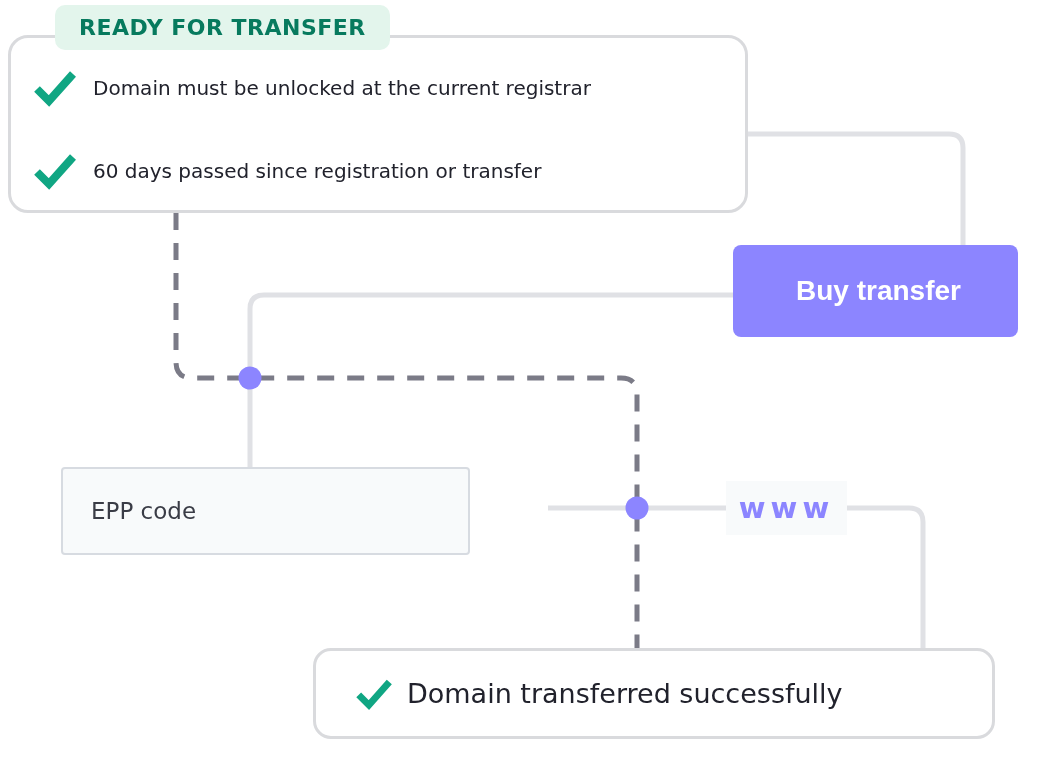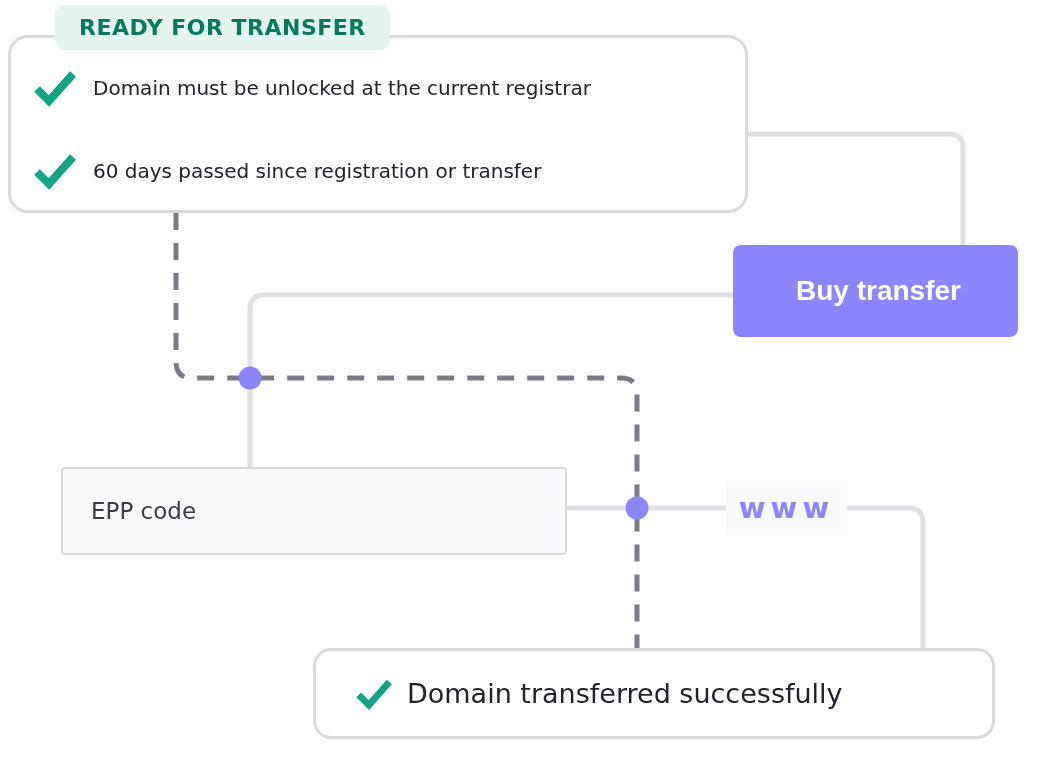--- a/index.html
+++ b/index.html
@@ -39,21 +39,21 @@
   .check-icon svg{display:block;}
   .check-stroke{fill:none;stroke:var(--color-success,#10a683);stroke-width:8;}
 
   .buy-button{
     position:absolute;left:733px;top:245px;width:285px;height:92px;
     background:var(--color-accent,#8c85ff);border-radius:8px;
     display:flex;align-items:center;justify-content:center;z-index:2;
     color:#ffffff;font-size:28px;font-weight:700;cursor:pointer;border:none;padding-left:12px;
   }
   .epp-field{
-    position:absolute;left:61px;top:467px;width:506px;height:88px;
+    position:absolute;left:61px;top:467px;width:409px;height:88px;
     box-sizing:border-box;background:var(--color-field_bg,#f8fafb);
     border:2px solid var(--color-field_border,#d7dbe1);border-radius:4px;
     padding:0 0 0 28px;z-index:2;
     font-family:"DejaVu Sans","Liberation Sans",sans-serif;
     font-size:23px;color:#3a3c46;outline:none;
   }
   .epp-field::placeholder{color:#3a3c46;opacity:1;}
   .www-box{
     position:absolute;left:726px;top:481px;width:121px;height:54px;
     background:var(--color-field_bg,#f8fafb);

